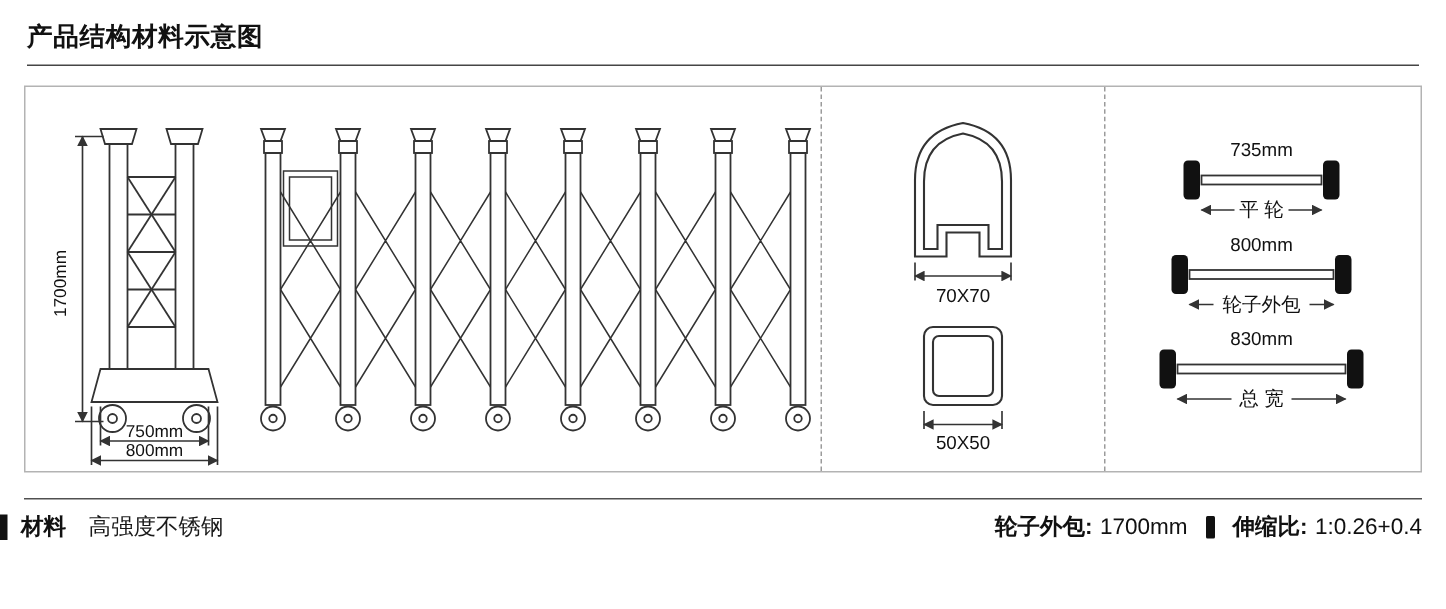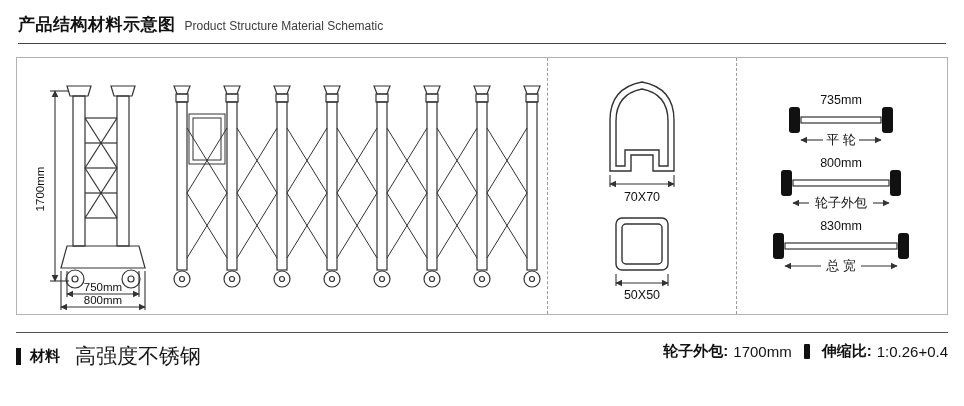--- a/index.html
+++ b/index.html
@@ -17,37 +17,36 @@
   .sec-gate { width:530px; }
   .sec-profiles { width:190px; border-left:1px dashed #9b9b9b; border-right:1px dashed #9b9b9b; }
   .sec-wheels { flex:1; }
   svg { display:block; }
   svg text { font-family:"Liberation Sans", sans-serif; fill:#111; }
   .dim-txt { font-size:11.5px; }
   .dim-txt-md { font-size:12.5px; }
   .cn-txt { font-size:13px; }
 
   .footer-rule { margin:17px 16px 0 16px; border-top:1px solid #505050; }
-  .footer { margin:9px 16px 0 16px; display:flex; justify-content:space-between; align-items:flex-start; font-size:15px; }
+  .footer { margin:9px 16px 0 0; display:flex; justify-content:space-between; align-items:flex-end; font-size:15px; }
   .f-left { display:flex; align-items:center; }
   .mat-bar { width:5px; height:17px; background:#111; margin-right:9px; }
   .bold { font-weight:bold; }
-  .mat-value { margin-left:15px; font-size:21px; color:#1a1a1a; }
+  .mat-value { margin-left:15px; font-size:15px; color:#1a1a1a; }
   .f-right { display:flex; align-items:center; }
   .f-right .val { margin-left:5px; }
   .sep-bar { width:6px; height:15px; background:#111; border-radius:1px; margin:0 12px; }
 </style>
 </head>
 <body>
 
 <div class="page">
 
   <div class="header">
     <span class="title-zh">产品结构材料示意图</span>
-    <span class="title-en">Product Structure Material Schematic</span>
   </div>
   <div class="header-rule"></div>
 
   <div class="diagram-box">
 
     <div class="sec sec-gate">
       <svg width="530" height="256" viewBox="0 0 530 256">
         <defs>
           <marker id="arrL" viewBox="0 0 10 10" refX="9" refY="5" markerWidth="6.5" markerHeight="6.5" orient="auto-start-reverse">
             <path d="M0,0 L10,5 L0,10 z" fill="#333"></path>

